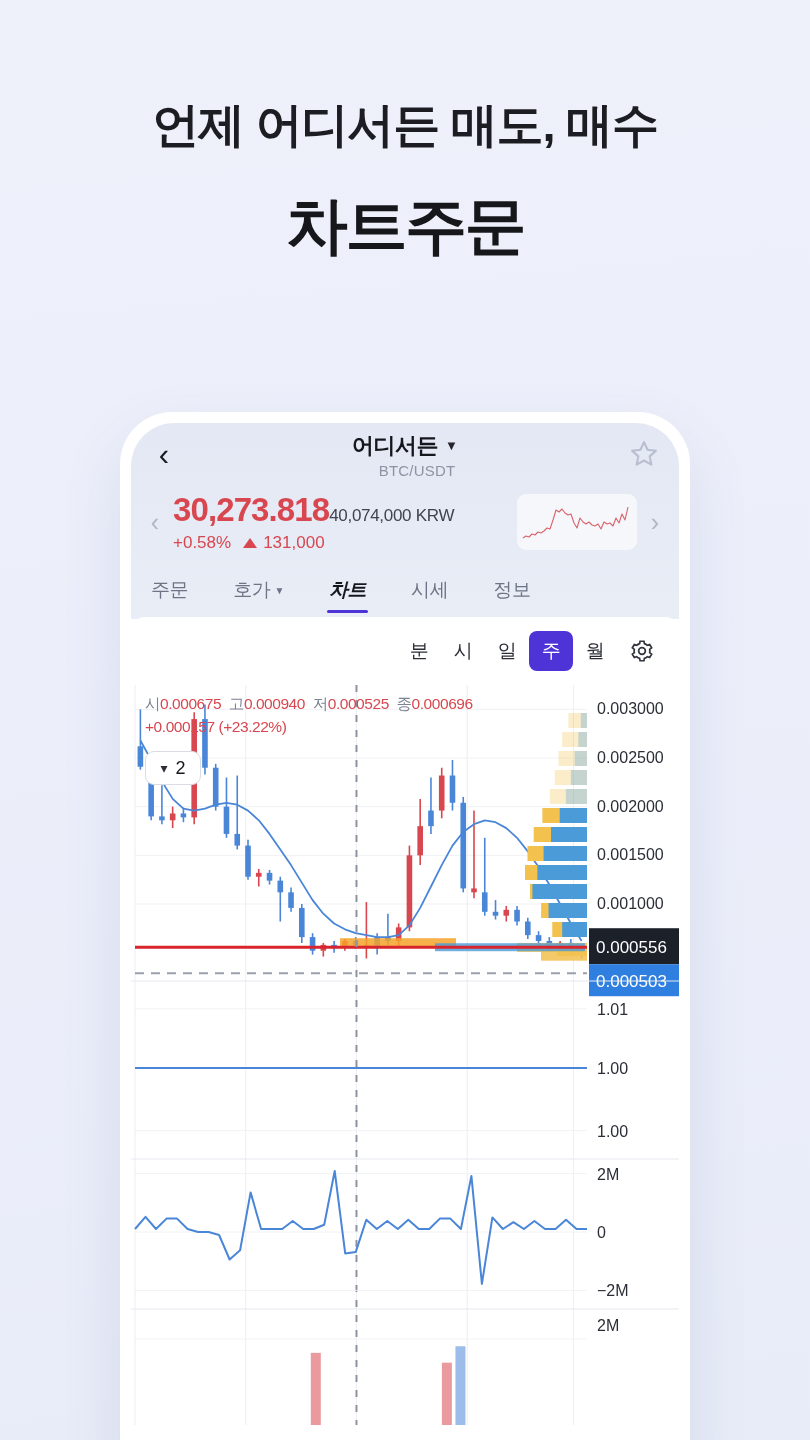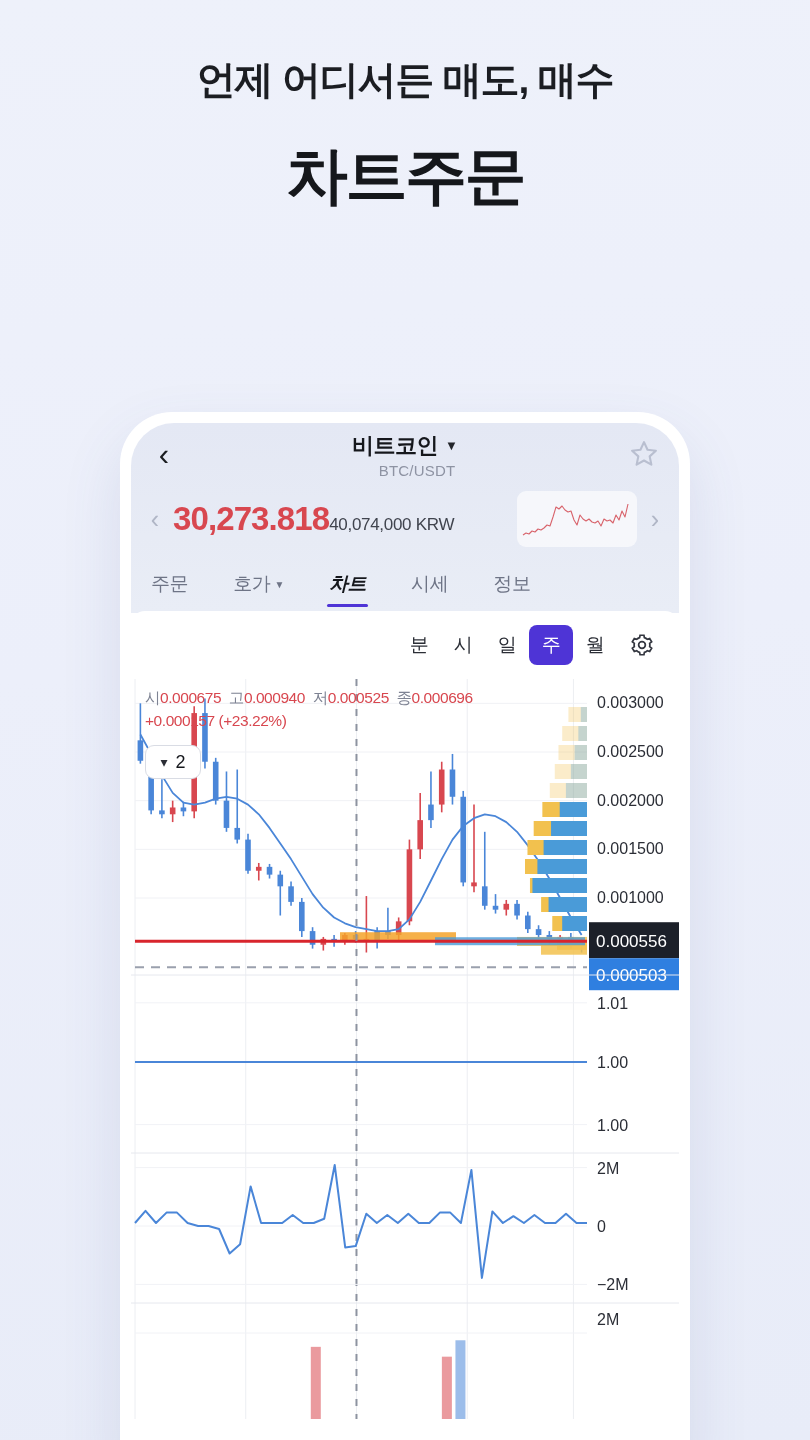--- a/index.html
+++ b/index.html
@@ -8,21 +8,21 @@
     width:810px;height:1440px;overflow:hidden;
     background:linear-gradient(175deg,#eef1fa 0%,#eceffa 45%,#e8ecf8 100%);
     font-family:"Liberation Sans","DejaVu Sans",sans-serif;
     -webkit-font-smoothing:antialiased;
   }
   .stage{position:relative;width:810px;height:1440px;}
 
   
   .promo{position:absolute;left:0;top:0;width:810px;text-align:center;}
   .promo-sub{
-    margin-top:56px;font-size:39px;font-weight:700;color:#1b1d22;
+    margin-top:96px;font-size:47px;font-weight:700;color:#1b1d22;
     letter-spacing:-1.2px;line-height:1.25;
   }
   .promo-title{
     margin-top:34px;font-size:62px;font-weight:800;color:#15171b;
     letter-spacing:-2.4px;line-height:1.18;
   }
 
   
   .phone{
     position:absolute;left:120px;top:412px;width:570px;height:1060px;
@@ -122,37 +122,44 @@
 
   <div class="phone">
     <div class="screen">
 
       <div class="app-head">
 
         <div class="nav">
           <div class="back-ic">‹</div>
           <div class="titlewrap">
             <div>
-              <span class="coin-name">비트코인</span><span class="caret">▼</span>
+              <span class="coin-name">어디서든</span><span class="caret">▼</span>
             </div>
             <div class="coin-pair">BTC/USDT</div>
           </div>
           <div class="star-ic">
             <svg viewBox="0 0 24 24" fill="none" stroke="currentColor" stroke-width="1.5" stroke-linejoin="round">
               <path d="M12 3.6l2.5 5.4 5.9.7-4.4 4 1.2 5.8L12 16.6 6.8 19.5 8 13.7 3.6 9.7l5.9-.7z"></path>
             </svg>
           </div>
         </div>
 
         <div class="pricerow">
           <div class="arrow-s">‹</div>
           <div class="price-block">
             <div class="price-line1">
               <span class="price-main">30,273.818</span>
               <span class="price-krw">40,074,000 KRW</span>
+            </div>
+            <div class="price-line2">
+              <span class="pct">+0.58%</span>
+              <span class="delta">
+                <i class="tri-up"></i>
+                <span>131,000</span>
+              </span>
             </div>
           </div>
           <div class="sparkcard">
             <svg viewBox="0 0 112 48" preserveAspectRatio="none">
               <polyline fill="none" stroke="#d8636b" stroke-width="1.1" stroke-linejoin="round" points="2,40 5,38 8,39 11,36 14,37 17,34 20,35 23,33 26,30 29,31 32,22 35,12 38,14 41,11 44,15 47,17 50,16 53,25 56,30 59,20 62,24 65,26 68,24 71,27 74,28 77,26 80,31 83,24 86,26 89,25 92,28 95,20 98,25 101,16 104,22 107,9"></polyline>
             </svg>
           </div>
           <div class="arrow-s">›</div>
         </div>
 

